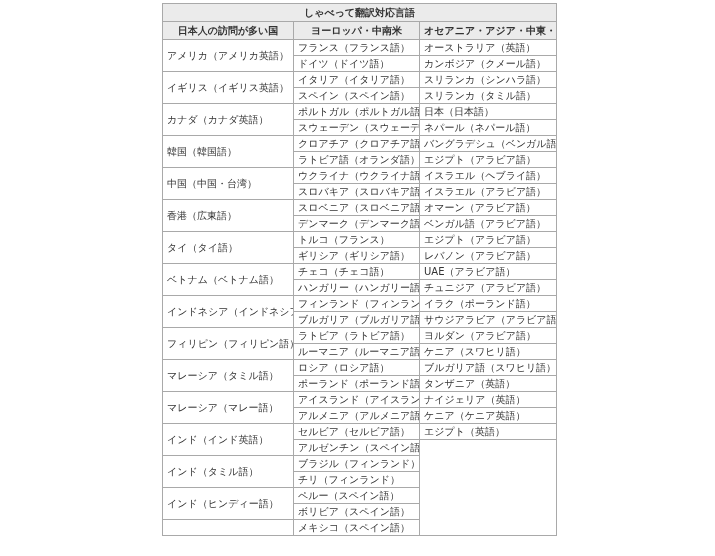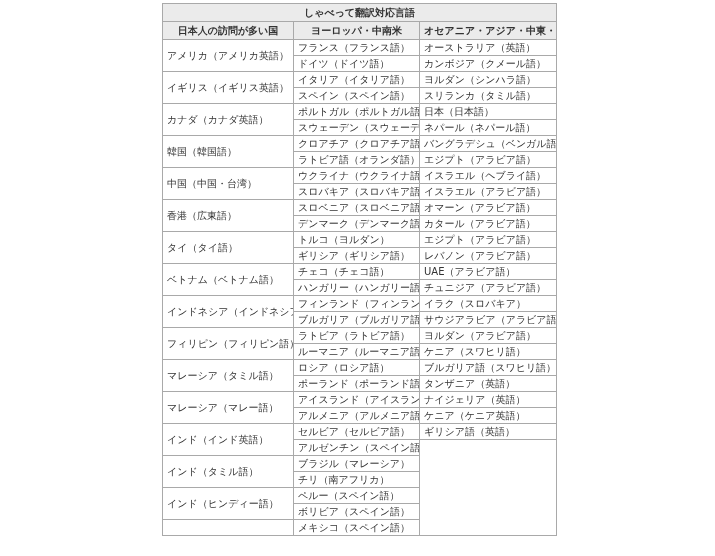--- a/index.html
+++ b/index.html
@@ -72,21 +72,21 @@
           <td>フランス（フランス語）</td>
           <td rowspan="1">オーストラリア（英語）</td>
         </tr>
         <tr>
           <td>ドイツ（ドイツ語）</td>
           <td rowspan="1">カンボジア（クメール語）</td>
         </tr>
         <tr>
           <td rowspan="2">イギリス（イギリス英語）</td>
           <td>イタリア（イタリア語）</td>
-          <td rowspan="1">ヨルダン（シンハラ語）</td>
+          <td rowspan="1">スリランカ（シンハラ語）</td>
         </tr>
         <tr>
           <td>スペイン（スペイン語）</td>
           <td rowspan="1">スリランカ（タミル語）</td>
         </tr>
         <tr>
           <td rowspan="2">カナダ（カナダ英語）</td>
           <td>ポルトガル（ポルトガル語）</td>
           <td rowspan="1">日本（日本語）</td>
         </tr>
@@ -112,44 +112,44 @@
           <td>スロバキア（スロバキア語）</td>
           <td rowspan="1">イスラエル（アラビア語）</td>
         </tr>
         <tr>
           <td rowspan="2">香港（広東語）</td>
           <td>スロベニア（スロベニア語）</td>
           <td rowspan="1">オマーン（アラビア語）</td>
         </tr>
         <tr>
           <td>デンマーク（デンマーク語）</td>
-          <td rowspan="1">カタール（アラビア語）</td>
+          <td rowspan="1">ベンガル語（アラビア語）</td>
         </tr>
         <tr>
           <td rowspan="2">タイ（タイ語）</td>
-          <td>トルコ（ヨルダン）</td>
+          <td>トルコ（フランス）</td>
           <td rowspan="1">エジプト（アラビア語）</td>
         </tr>
         <tr>
           <td>ギリシア（ギリシア語）</td>
           <td rowspan="1">レバノン（アラビア語）</td>
         </tr>
         <tr>
           <td rowspan="2">ベトナム（ベトナム語）</td>
           <td>チェコ（チェコ語）</td>
           <td rowspan="1">UAE（アラビア語）</td>
         </tr>
         <tr>
           <td>ハンガリー（ハンガリー語）</td>
           <td rowspan="1">チュニジア（アラビア語）</td>
         </tr>
         <tr>
           <td rowspan="2">インドネシア（インドネシア語）</td>
           <td>フィンランド（フィンランド語）</td>
-          <td rowspan="1">イラク（スロバキア）</td>
+          <td rowspan="1">イラク（ポーランド語）</td>
         </tr>
         <tr>
           <td>ブルガリア（ブルガリア語）</td>
           <td rowspan="1">サウジアラビア（アラビア語）</td>
         </tr>
         <tr>
           <td rowspan="2">フィリピン（フィリピン語）</td>
           <td>ラトビア（ラトビア語）</td>
           <td rowspan="1">ヨルダン（アラビア語）</td>
         </tr>
@@ -171,32 +171,32 @@
           <td>アイスランド（アイスランド語）</td>
           <td rowspan="1">ナイジェリア（英語）</td>
         </tr>
         <tr>
           <td>アルメニア（アルメニア語）</td>
           <td rowspan="1">ケニア（ケニア英語）</td>
         </tr>
         <tr>
           <td rowspan="2">インド（インド英語）</td>
           <td>セルビア（セルビア語）</td>
-          <td rowspan="1">ギリシア語（英語）</td>
+          <td rowspan="1">エジプト（英語）</td>
         </tr>
         <tr>
           <td>アルゼンチン（スペイン語）</td>
           <td rowspan="6"></td>
         </tr>
         <tr>
           <td rowspan="2">インド（タミル語）</td>
-          <td>ブラジル（マレーシア）</td>
-        </tr>
-        <tr>
-          <td>チリ（南アフリカ）</td>
+          <td>ブラジル（フィンランド）</td>
+        </tr>
+        <tr>
+          <td>チリ（フィンランド）</td>
         </tr>
         <tr>
           <td rowspan="2">インド（ヒンディー語）</td>
           <td>ペルー（スペイン語）</td>
         </tr>
         <tr>
           <td>ボリビア（スペイン語）</td>
         </tr>
         <tr>
           <td rowspan="1"></td>

